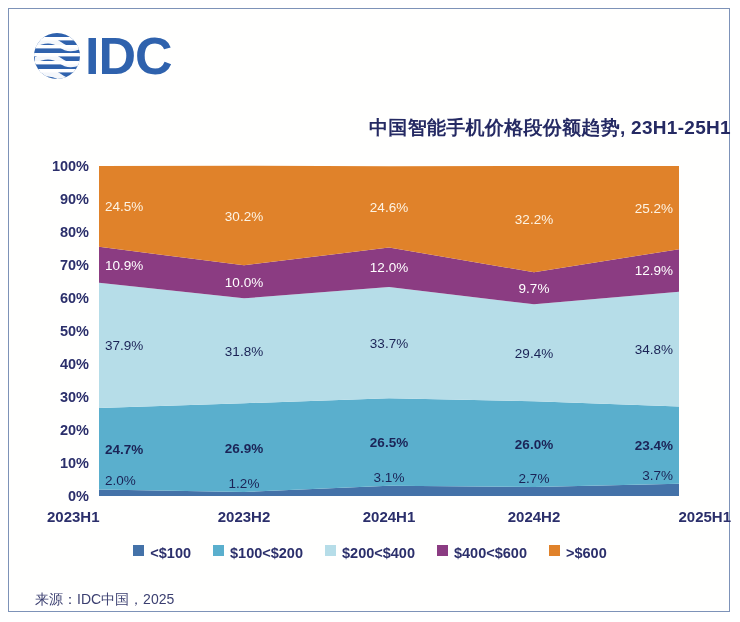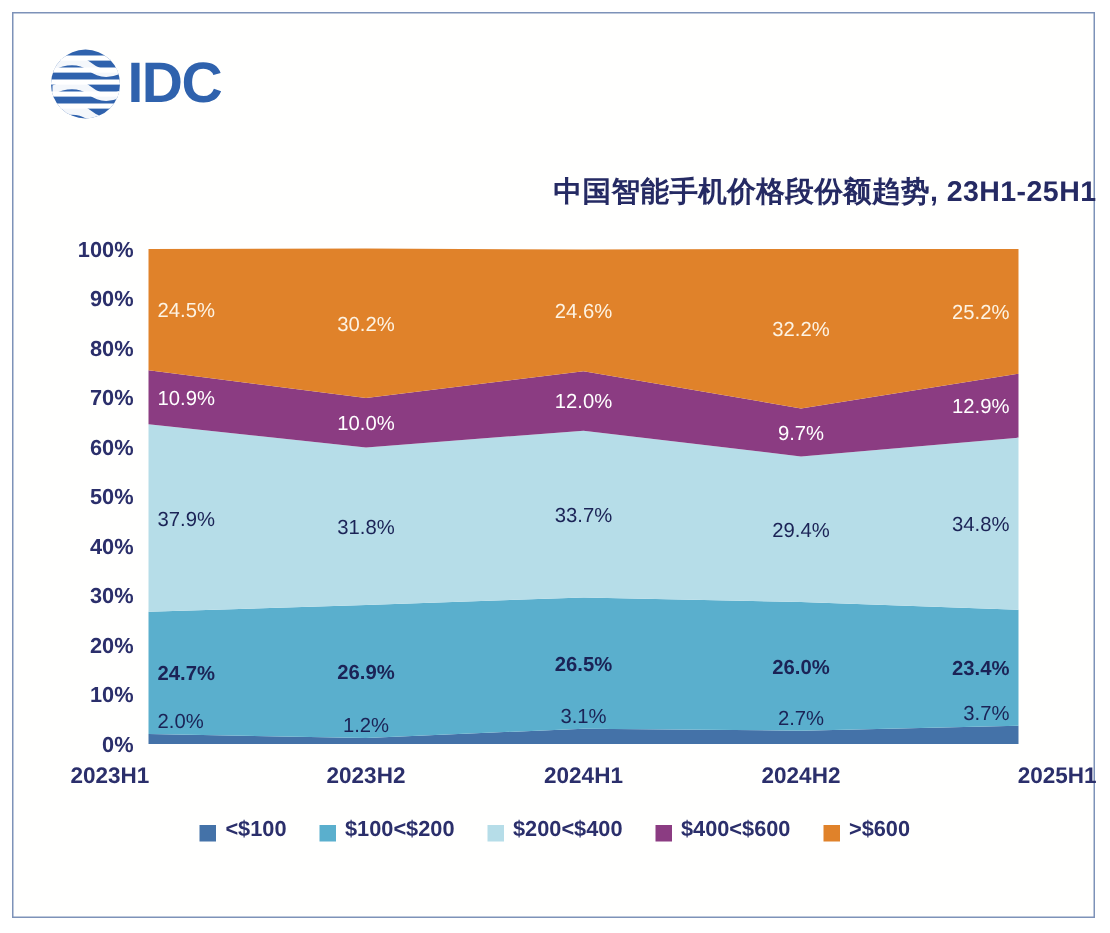--- a/index.html
+++ b/index.html
@@ -27,21 +27,21 @@
   .logo-row {
     position: absolute;
     left: 22px;
     top: 18px;
     display: flex;
     align-items: center;
     height: 58px;
   }
   .logo-globe { display: block; }
   .logo-word {
-    font-size: 38px;
+    font-size: 52px;
     font-weight: bold;
     color: #2f62ad;
     letter-spacing: -1px;
     line-height: 1;
     margin-left: 2px;
     font-family: "Liberation Sans", sans-serif;
   }
   
   .chart-title {
     position: absolute;
@@ -89,21 +89,21 @@
     left: 0;
     top: 536px;
     width: 722px;
     display: flex;
     justify-content: center;
     align-items: center;
     gap: 22px;
   }
   .legend-item {
     display: flex;
-    align-items: flex-end;
+    align-items: flex-start;
     gap: 6px;
   }
   .legend-swatch {
     width: 11px;
     height: 11px;
     display: block;
   }
   .legend-label {
     font-size: 14.5px;
     color: #2b2f6b;
@@ -216,13 +216,14 @@
       <div class="legend-item">
         <span class="legend-swatch" style="background: rgb(139, 60, 130);"></span>
         <span class="legend-label">$400&lt;$600</span>
       </div>
       <div class="legend-item">
         <span class="legend-swatch" style="background: rgb(224, 130, 42);"></span>
         <span class="legend-label">&gt;$600</span>
       </div>
     </div>
 
+  <div class="source">来源：IDC中国，2025</div>
 </div>
 
 </body></html>

